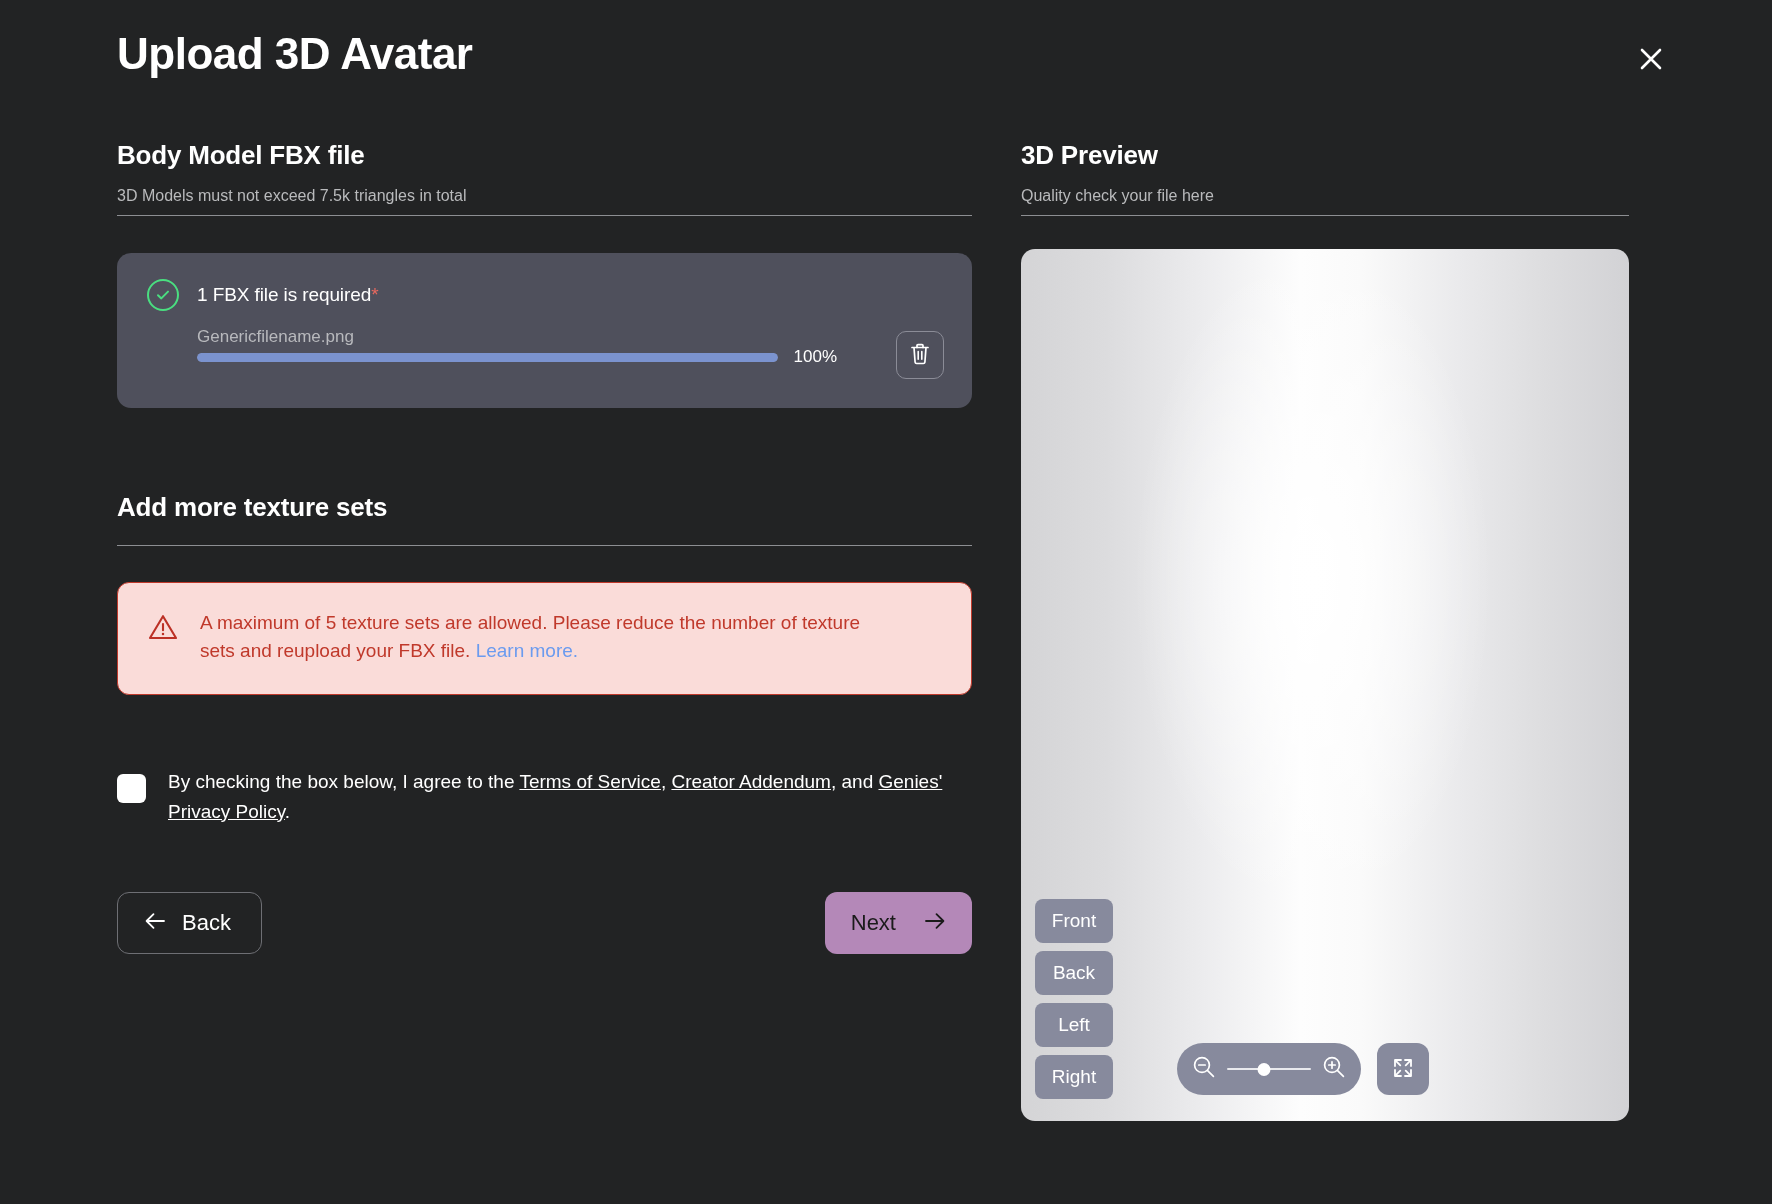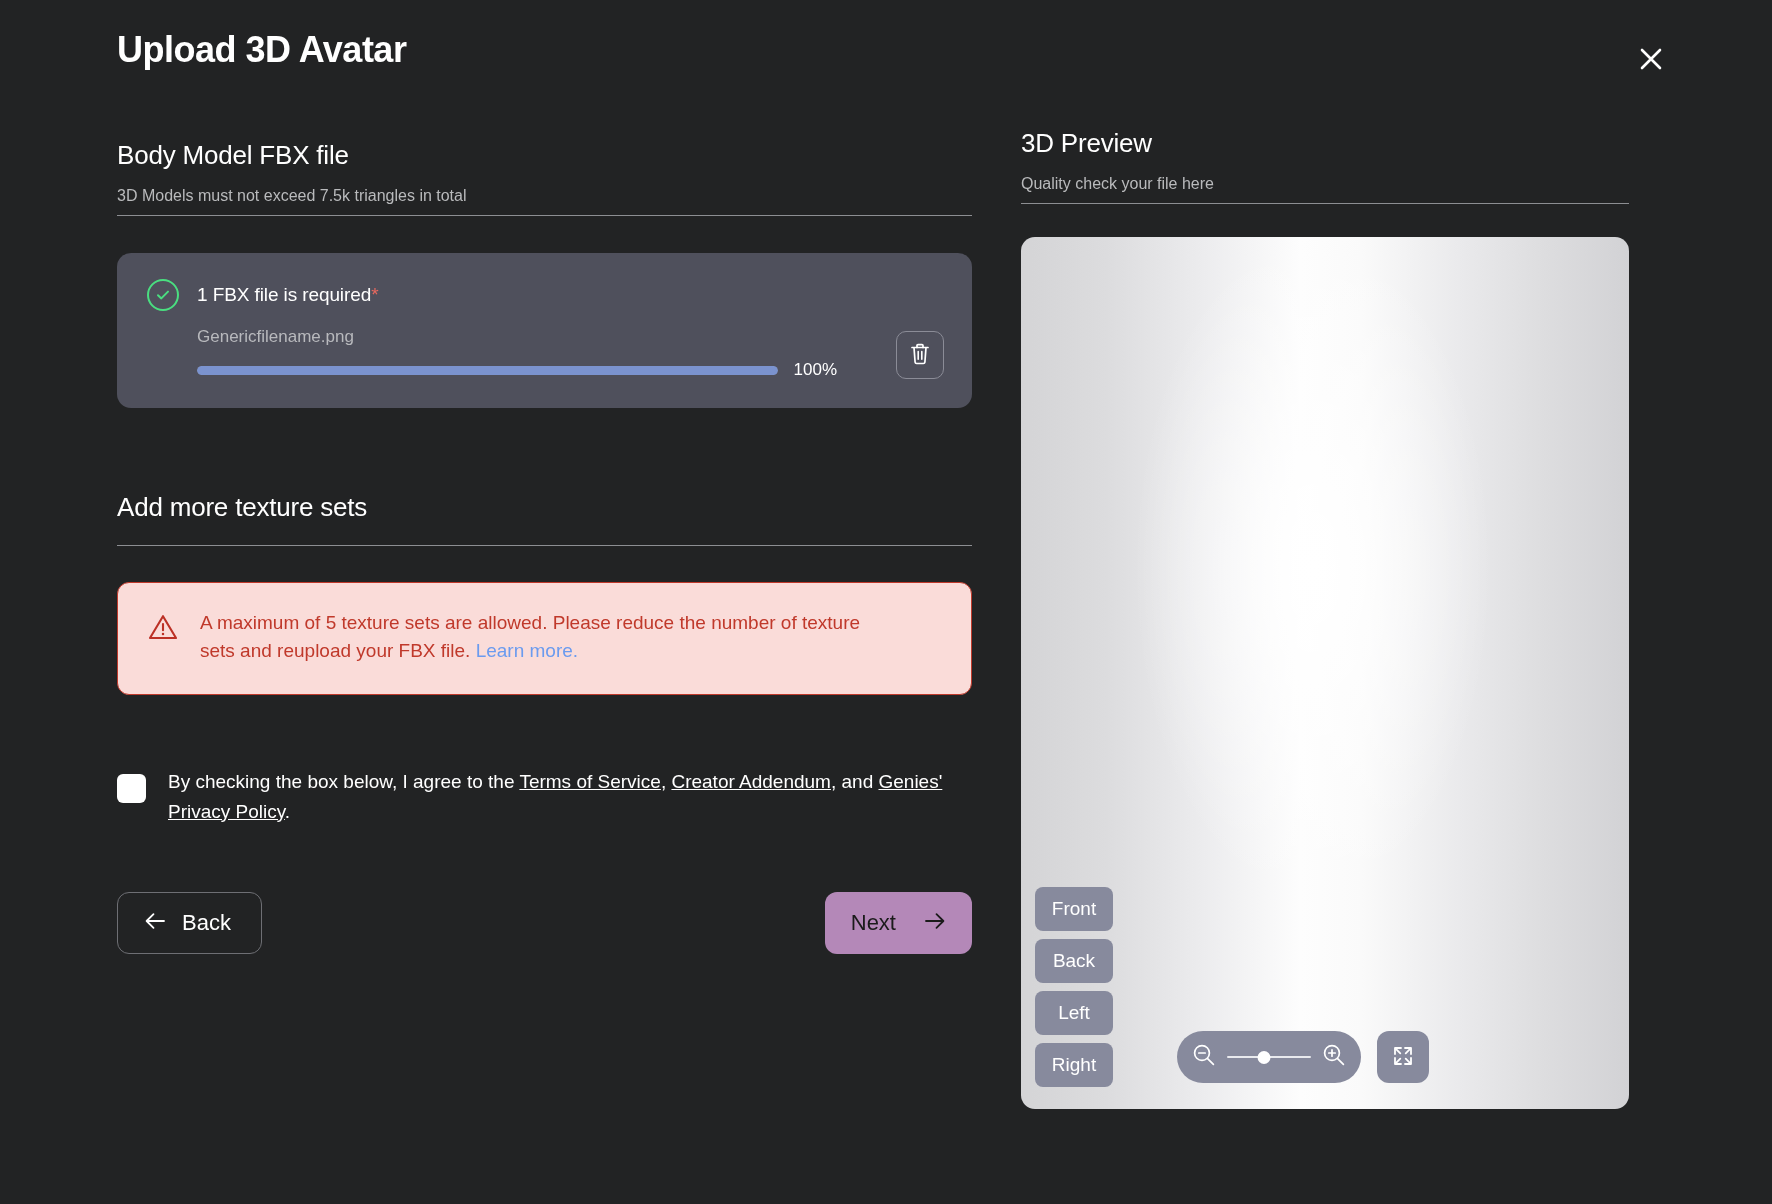--- a/index.html
+++ b/index.html
@@ -18,21 +18,21 @@
     height: 1204px;
     background: #222324;
     color: #ffffff;
   }
 
   
   .modal-title {
     position: absolute;
     left: 117px;
     top: 28px;
-    font-size: 36px;
+    font-size: 44px;
     font-weight: 700;
     letter-spacing: -0.5px;
     color: #ffffff;
     line-height: 1.2;
   }
 
   .close-btn {
     position: absolute;
     right: 100px;
     top: 38px;
@@ -52,21 +52,21 @@
     position: absolute;
     left: 117px;
     top: 140px;
     width: 855px;
   }
 
   .section-head { margin-bottom: 0; }
 
   .section-title {
     font-size: 26px;
-    font-weight: 400;
+    font-weight: 700;
     color: #ffffff;
     letter-spacing: -0.2px;
   }
 
   .section-sub {
     font-size: 16px;
     color: #b9babc;
     margin-top: 16px;
     padding-bottom: 10px;
   }
@@ -116,21 +116,20 @@
     margin-top: 16px;
     margin-left: 50px;
     font-size: 17px;
     color: #b8b9bd;
   }
 
   .progress-row {
     display: flex;
     align-items: center;
     gap: 16px;
-    margin-top: 13px;
     margin-left: 50px;
     width: 640px;
   }
 
   .progress-track {
     flex: 1 1 auto;
     height: 9px;
     border-radius: 6px;
     background: #6a6b78;
     overflow: hidden;
@@ -264,21 +263,21 @@
     align-items: center;
     justify-content: center;
     gap: 28px;
     cursor: pointer;
   }
 
   
   .right-col {
     position: absolute;
     left: 1021px;
-    top: 128px;
+    top: 140px;
     width: 608px;
   }
 
   .preview-stage {
     margin-top: 33px;
     width: 608px;
     height: 872px;
     border-radius: 14px;
     position: relative;
     overflow: hidden;

